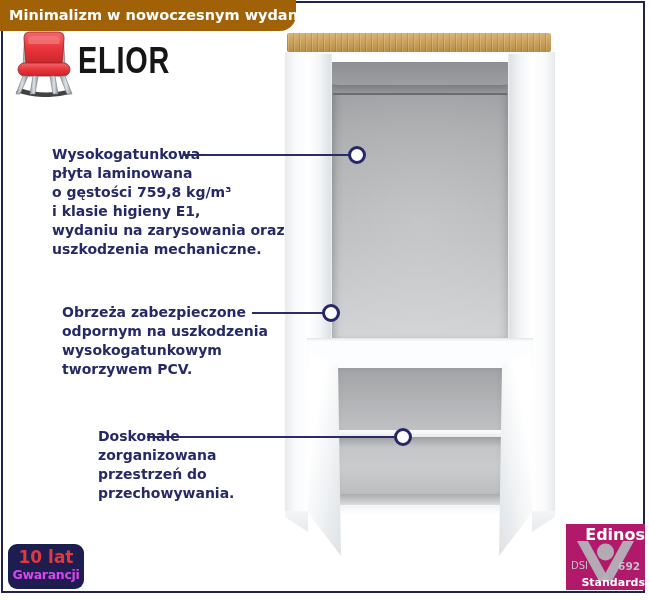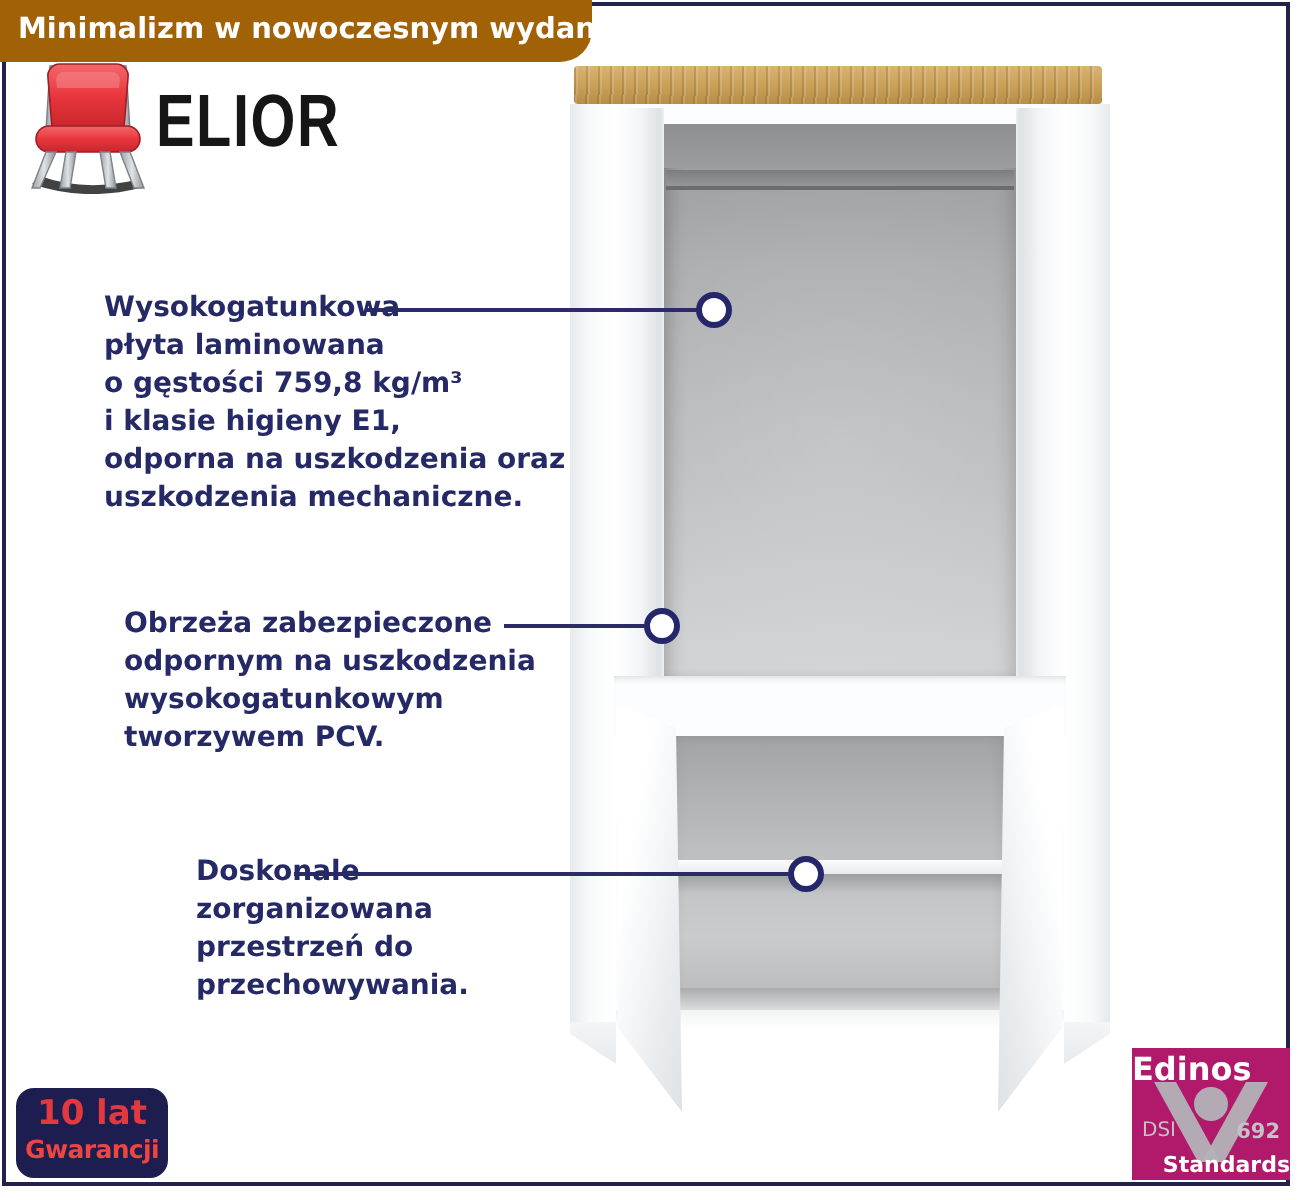--- a/index.html
+++ b/index.html
@@ -72,25 +72,25 @@
 
   
   .callout{color:#252a66;font-weight:700;font-size:14px;line-height:19px;white-space:nowrap;}
   .callout-line{height:2px;background:#2b2b68;}
   .callout-dot{width:12px;height:12px;border:3px solid #26266a;border-radius:50%;background:#fff;}
 
   
   .warranty-badge{left:8px;top:544px;width:76px;height:45px;background:#1d1d4f;
       border-radius:9px;text-align:center;overflow:hidden;}
   .warranty-top{margin-top:3px;font-size:17px;font-weight:700;color:#e2393f;line-height:20px;}
-  .warranty-bottom{font-size:12.5px;font-weight:700;color:#ef4444;line-height:15px;letter-spacing:-0.3px;}
+  .warranty-bottom{font-size:12.5px;font-weight:700;color:#d946ef;line-height:15px;letter-spacing:-0.3px;}
 
   
   .edinos-badge{left:566px;top:524px;width:79px;height:66px;background:#b1196b;overflow:hidden;}
-  .edinos-title{position:absolute;top:1px;left:0;width:100%;text-align:left;
+  .edinos-title{position:absolute;top:1px;left:0;width:100%;text-align:right;
       color:#fff;font-weight:700;font-size:16px;}
   .edinos-v{position:absolute;left:8px;top:17px;width:63px;height:42px;}
   .edinos-left{position:absolute;left:5px;top:36px;font-size:10px;font-weight:400;color:#c3c2c7;}
   .edinos-right{position:absolute;right:5px;top:36px;font-size:10.5px;font-weight:700;color:#c3c2c7;}
   .edinos-bottom{position:absolute;bottom:1px;left:0;width:100%;text-align:right;
       color:#fff;font-weight:700;font-size:11px;}
 </style>
 </head>
 <body>
 
@@ -150,21 +150,21 @@
     <div class="abs lower-door-right"></div>
   </div>
 
   <div class="abs callout-line" style="left:183px;top:154px;width:166px"></div>
   <div class="abs callout-dot" style="left:348px;top:146px"></div>
   <div class="abs callout" style="left:52px;top:145px">
     <div>Wysokogatunkowa</div>
     <div>płyta laminowana</div>
     <div>o gęstości 759,8 kg/m³</div>
     <div>i klasie higieny E1,</div>
-    <div>odporna na uszkodzenia oraz</div>
+    <div>wydaniu na zarysowania oraz</div>
     <div>uszkodzenia mechaniczne.</div>
   </div>
 
   <div class="abs callout-line" style="left:252px;top:312px;width:71px"></div>
   <div class="abs callout-dot" style="left:322px;top:304px"></div>
   <div class="abs callout" style="left:62px;top:303px">
     <div>Obrzeża zabezpieczone</div>
     <div>odpornym na uszkodzenia</div>
     <div>wysokogatunkowym</div>
     <div>tworzywem PCV.</div>

